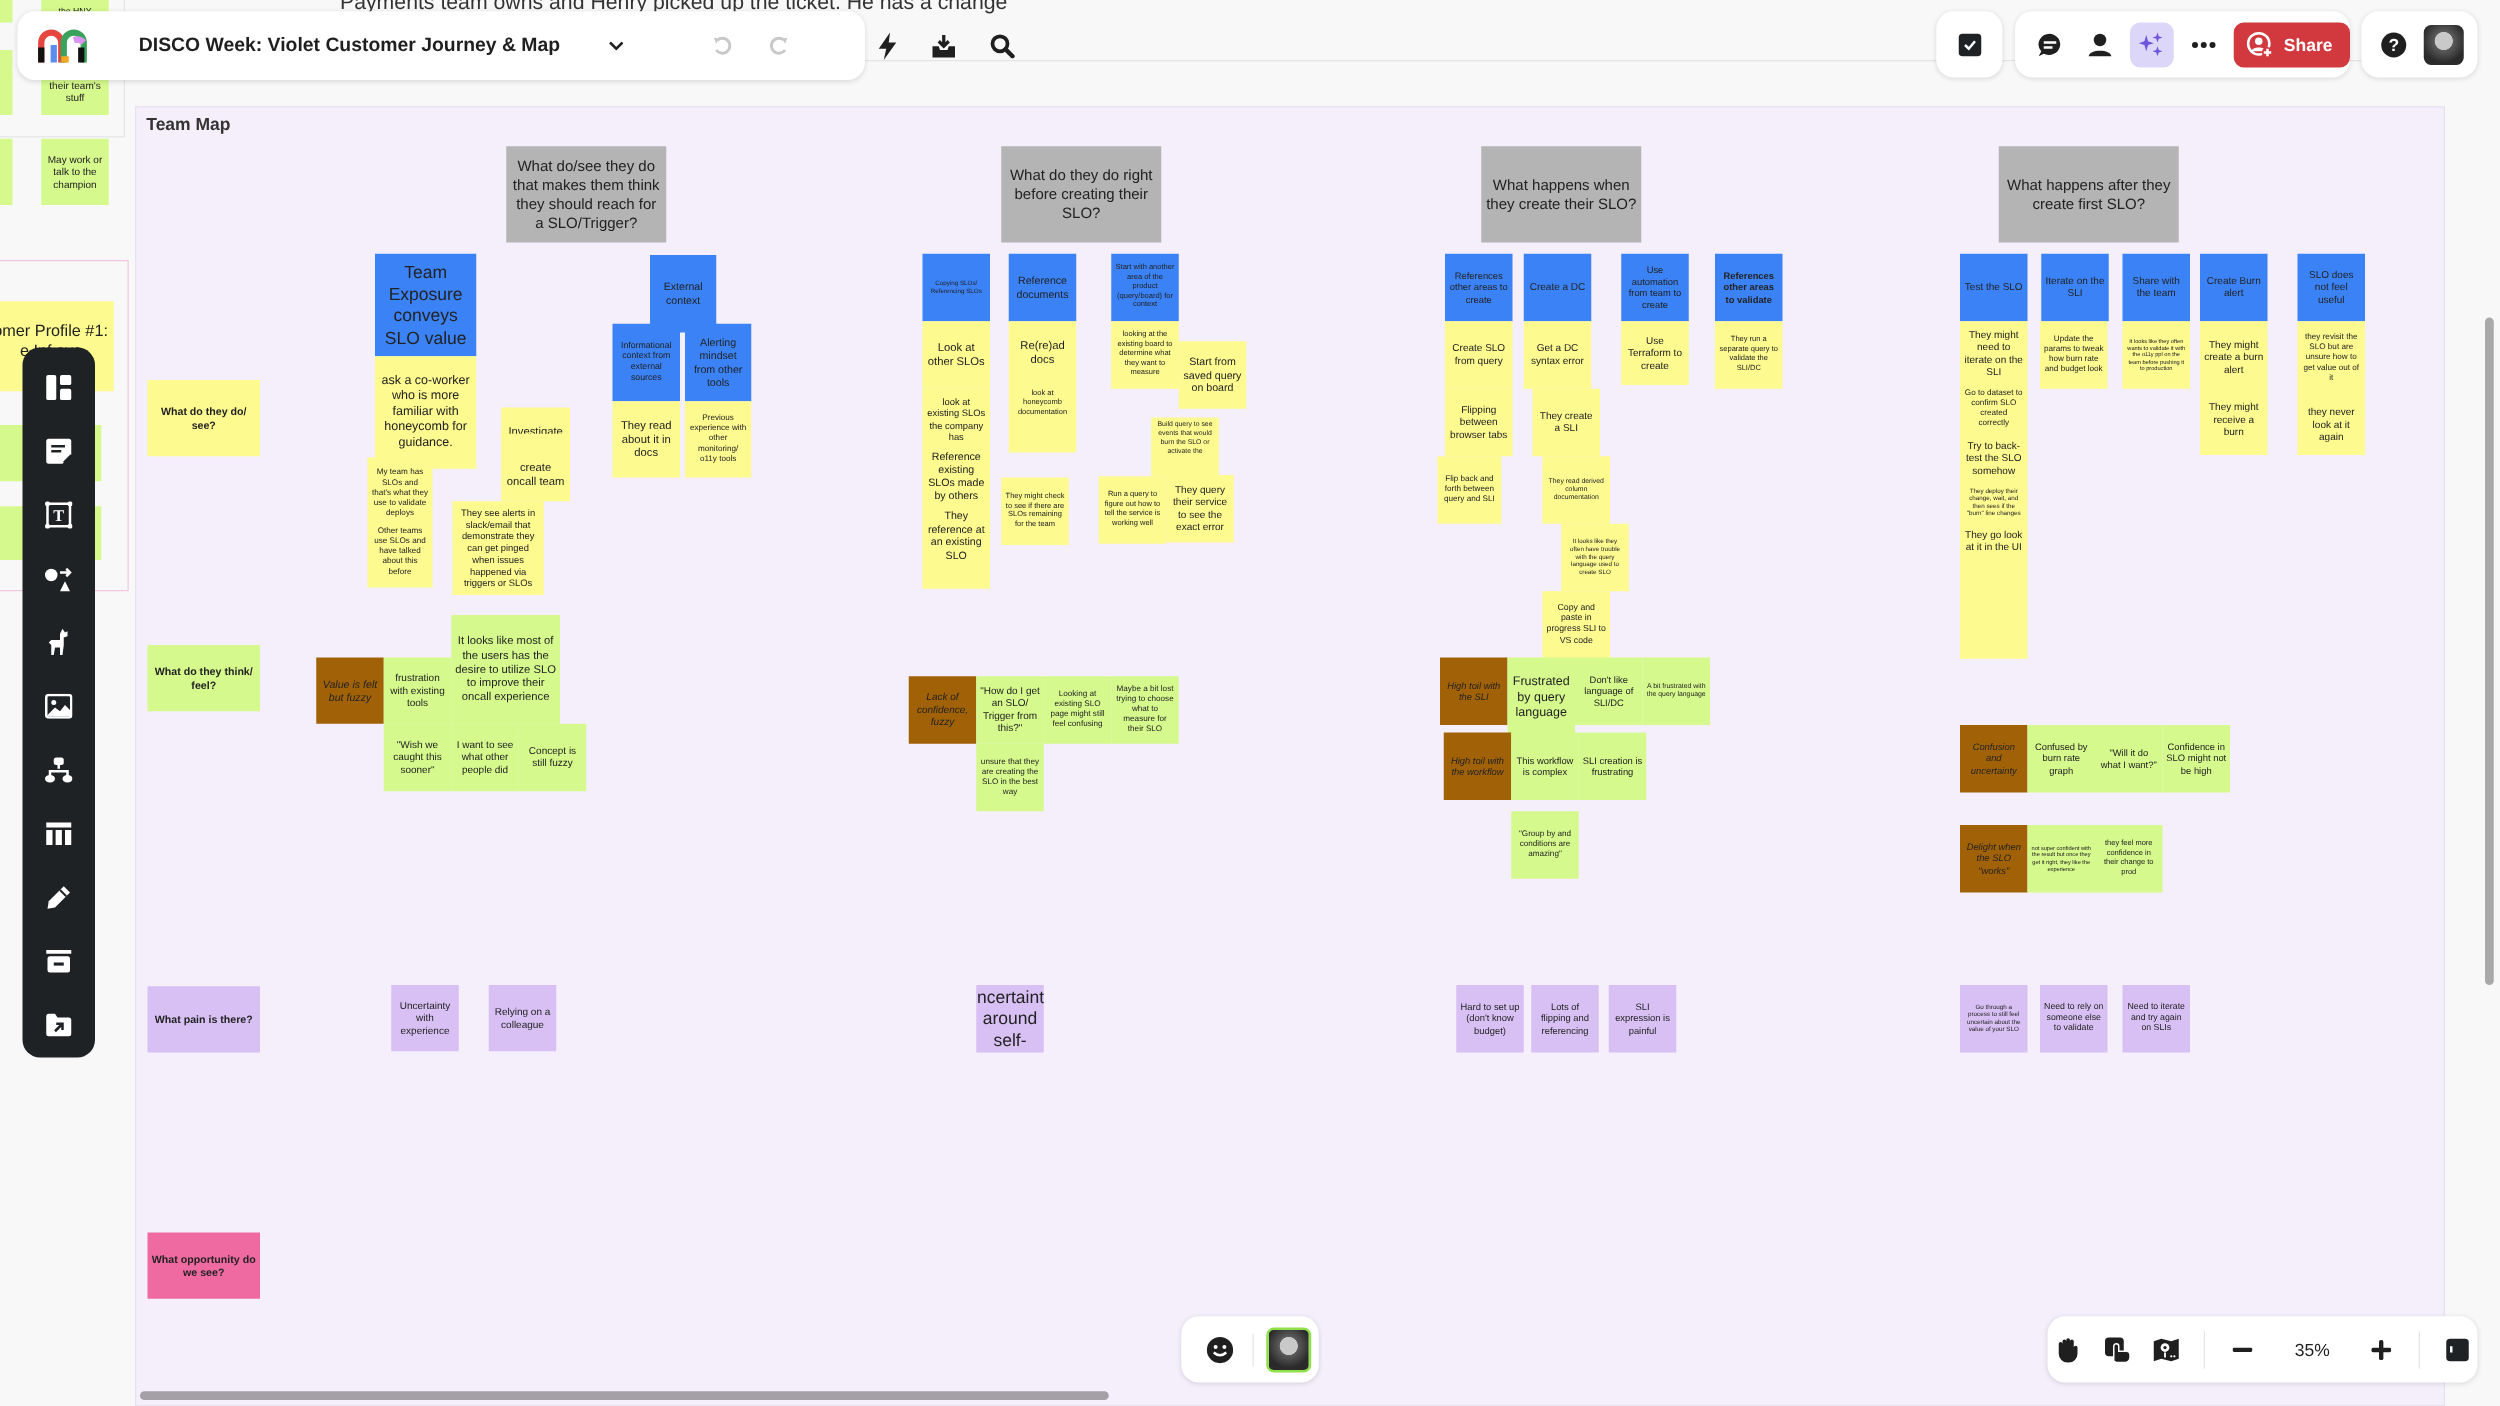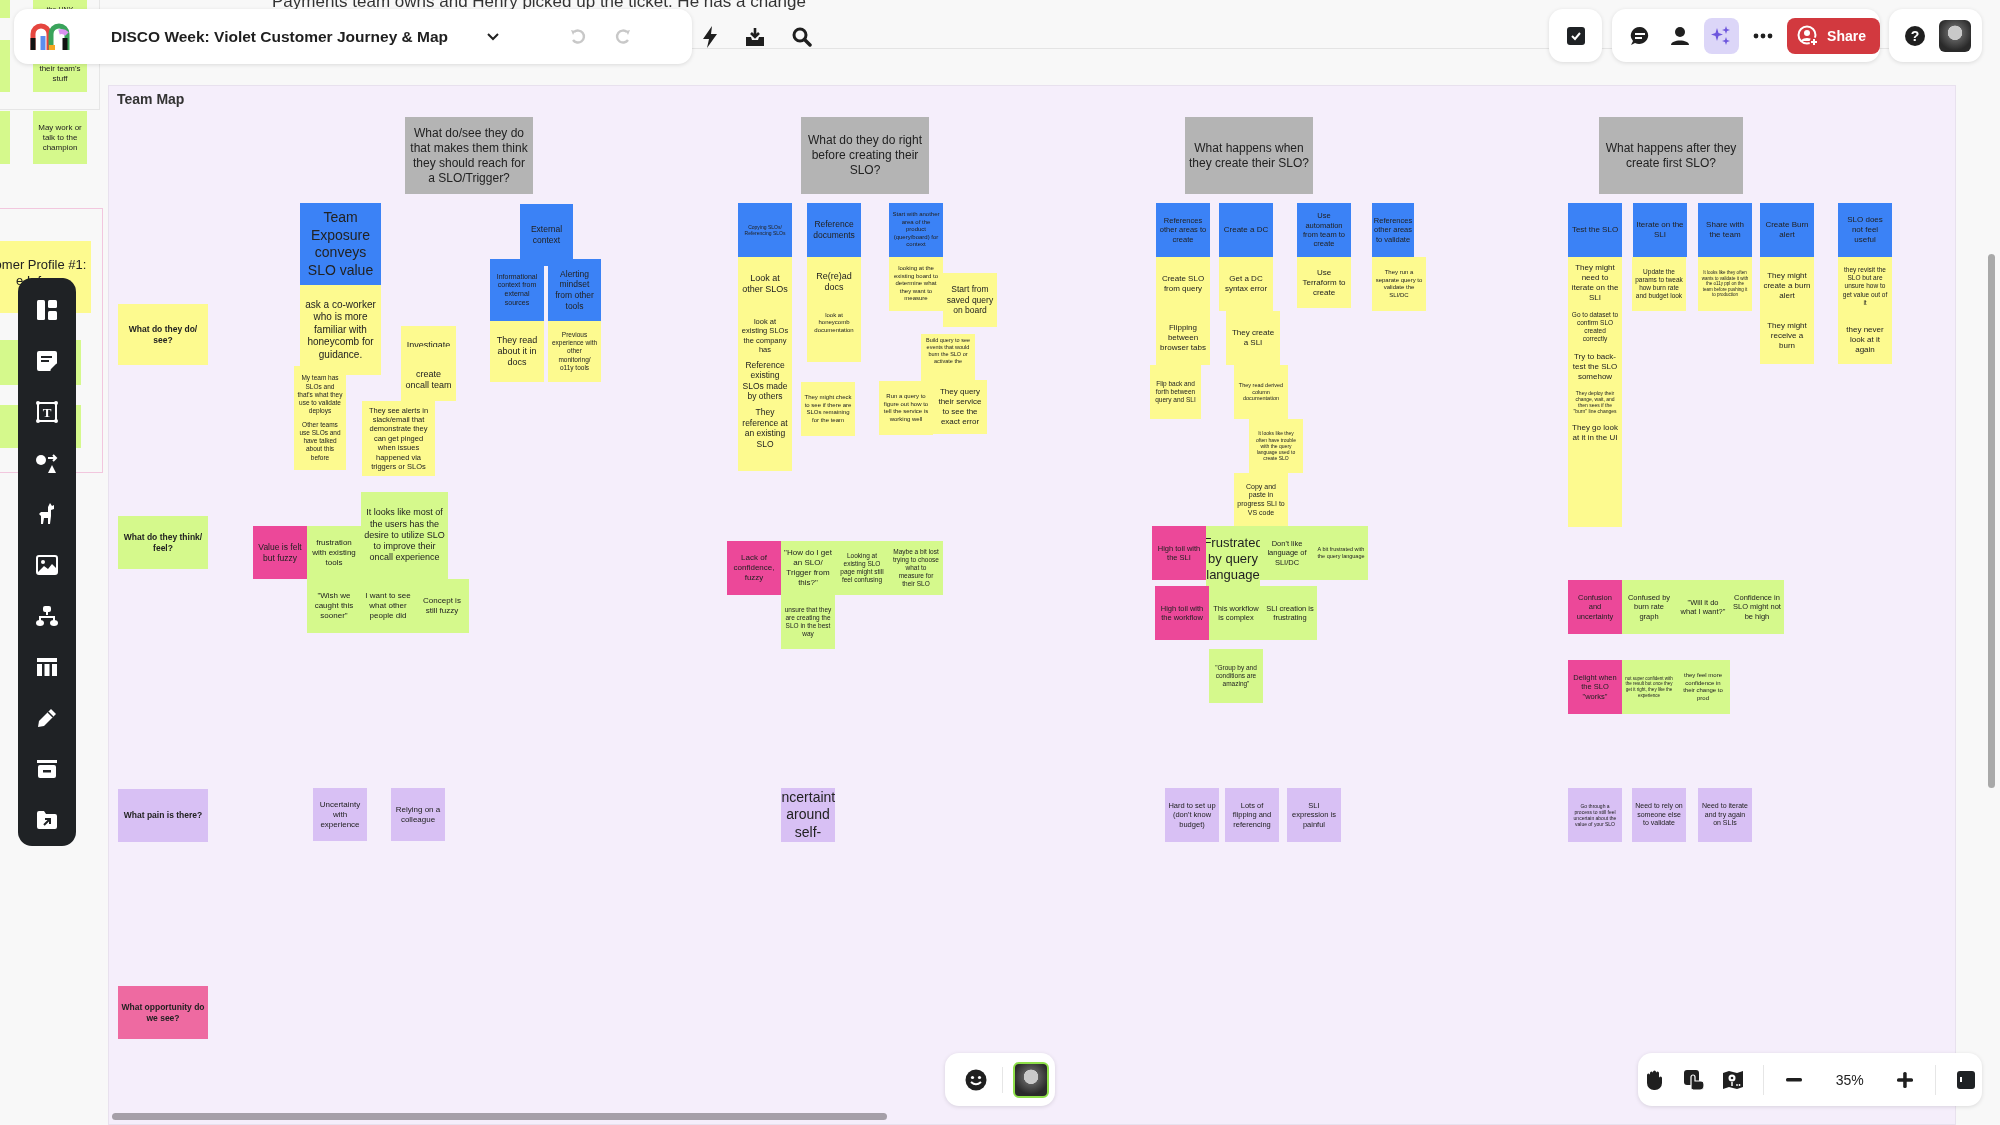--- a/index.html
+++ b/index.html
@@ -13,21 +13,21 @@
   .frame { position: absolute; left: 108px; top: 85px; width: 1848px; height: 1040px; background: #f5eefb; border: 1px solid #e8e1ee; }
   .frame-title { position: absolute; left: 117px; top: 91px; font-size: 14px; font-weight: bold; color: #333; }
 
   .side-panel { position: absolute; left: -10px; top: -10px; width: 110px; height: 120px; background: #f8f8f8; border: 1px solid #e6e6e6; }
   .side-panel2 { position: absolute; left: -10px; top: 208px; width: 113px; height: 265px; border: 1px solid #f2c7de; background: #f8f8f8; }
 
   .sticky { position: absolute; display: flex; align-items: center; justify-content: center; text-align: center; padding: 3px; color: #222; line-height: 1.25; overflow: hidden; }
   .y { background: #fdfa8f; }
   .o { background: #3b82f6; }
   .g { background: #d5f98c; }
-  .dg { background: #ec4899; }
+  .dg { background: #a16207; font-style: italic; }
   .p { background: #d8c0f4; }
   .pk { background: #ee6aa1; }
   .gr { background: #b4b4b4; color: #222; }
   .bold { font-weight: bold; }
 
   .topbar { position: absolute; left: 14px; top: 9px; width: 678px; height: 55px; background: #fff; border-radius: 14px; box-shadow: 0 1px 4px rgba(0,0,0,0.12); display: flex; align-items: center; gap: 27px; }
   .logo { width: 40px; height: 30px; margin-left: 16px; position: relative; }
   .doc-title { font-size: 15.5px; font-weight: bold; margin-left: 14px; color: #1f1f1f; white-space: nowrap; }
   .tb-icon { display: flex; align-items: center; justify-content: center; width: 32px; height: 32px; color: #1f1f1f; font-size: 18px; }
   .vsep { width: 1px; height: 30px; background: #e6e6e6; margin: 0 8px; }
@@ -121,34 +121,34 @@
   <div class="sticky g" style="left:781px;top:541px;width:54px;height:54px;font-size:8px;">"How do I get an SLO/ Trigger from this?"</div>
   <div class="sticky g" style="left:835px;top:541px;width:54px;height:54px;font-size:6.5px;">Looking at existing SLO page might still feel confusing</div>
   <div class="sticky g" style="left:889px;top:541px;width:54px;height:54px;font-size:6.5px;">Maybe a bit lost trying to choose what to measure for their SLO</div>
   <div class="sticky g" style="left:781px;top:595px;width:54px;height:54px;font-size:6.5px;">unsure that they are creating the SLO in the best way</div>
   <div class="sticky p" style="left:781px;top:788px;width:54px;height:54px;font-size:14px;">There is uncertainty around self-serving</div>
 
   <div class="sticky gr" style="left:1185px;top:117px;width:128px;height:77px;font-size:12px;">What happens when they create their SLO?</div>
   <div class="sticky o" style="left:1156px;top:203px;width:54px;height:54px;font-size:7.5px;">References other areas to create</div>
   <div class="sticky o" style="left:1219px;top:203px;width:54px;height:54px;font-size:8px;">Create a DC</div>
   <div class="sticky o" style="left:1297px;top:203px;width:54px;height:54px;font-size:7.5px;">Use automation from team to create</div>
-  <div class="sticky o" style="left:1372px;top:203px;width:42px;height:54px;font-size:7.5px;">References other areas to validate</div>
+  <div class="sticky o" style="left:1372px;top:203px;width:54px;height:54px;font-size:7.5px;font-weight:bold;">References other areas to validate</div>
   <div class="sticky y" style="left:1156px;top:257px;width:54px;height:54px;font-size:8px;">Create SLO from query</div>
   <div class="sticky y" style="left:1219px;top:257px;width:54px;height:54px;font-size:8px;">Get a DC syntax error</div>
   <div class="sticky y" style="left:1297px;top:257px;width:54px;height:51px;font-size:8px;">Use Terraform to create</div>
   <div class="sticky y" style="left:1372px;top:257px;width:54px;height:54px;font-size:6px;">They run a separate query to validate the SLI/DC</div>
   <div class="sticky y" style="left:1156px;top:311px;width:54px;height:54px;font-size:8px;">Flipping between browser tabs</div>
   <div class="sticky y" style="left:1226px;top:311px;width:54px;height:54px;font-size:8px;">They create a SLI</div>
   <div class="sticky y" style="left:1150px;top:365px;width:51px;height:54px;font-size:6.5px;">Flip back and forth between query and SLI</div>
   <div class="sticky y" style="left:1234px;top:365px;width:54px;height:54px;font-size:5.5px;">They read derived column documentation</div>
   <div class="sticky y" style="left:1249px;top:419px;width:54px;height:54px;font-size:5px;">It looks like they often have trouble with the query language used to create SLO</div>
   <div class="sticky y" style="left:1234px;top:473px;width:54px;height:54px;font-size:7px;">Copy and paste in progress SLI to VS code</div>
 
   <div class="sticky dg" style="left:1152px;top:526px;width:54px;height:54px;font-size:7.5px;">High toil with the SLI</div>
-  <div class="sticky g" style="left:1206px;top:526px;width:54px;height:66px;font-size:13px;">Frustrated by query language</div>
+  <div class="sticky g" style="left:1206px;top:526px;width:54px;height:66px;font-size:10px;">Frustrated by query language</div>
   <div class="sticky g" style="left:1260px;top:526px;width:54px;height:54px;font-size:7.5px;">Don't like language of SLI/DC</div>
   <div class="sticky g" style="left:1314px;top:526px;width:54px;height:54px;font-size:5.5px;">A bit frustrated with the query language</div>
   <div class="sticky dg" style="left:1155px;top:586px;width:54px;height:54px;font-size:7.5px;">High toil with the workflow</div>
   <div class="sticky g" style="left:1209px;top:586px;width:54px;height:54px;font-size:7.5px;">This workflow is complex</div>
   <div class="sticky g" style="left:1263px;top:586px;width:54px;height:54px;font-size:7.5px;">SLI creation is frustrating</div>
   <div class="sticky g" style="left:1209px;top:649px;width:54px;height:54px;font-size:6.5px;">"Group by and conditions are amazing"</div>
   <div class="sticky p" style="left:1165px;top:788px;width:54px;height:54px;font-size:7.5px;">Hard to set up (don't know budget)</div>
   <div class="sticky p" style="left:1225px;top:788px;width:54px;height:54px;font-size:7.5px;">Lots of flipping and referencing</div>
   <div class="sticky p" style="left:1287px;top:788px;width:54px;height:54px;font-size:7.5px;">SLI expression is painful</div>
 

